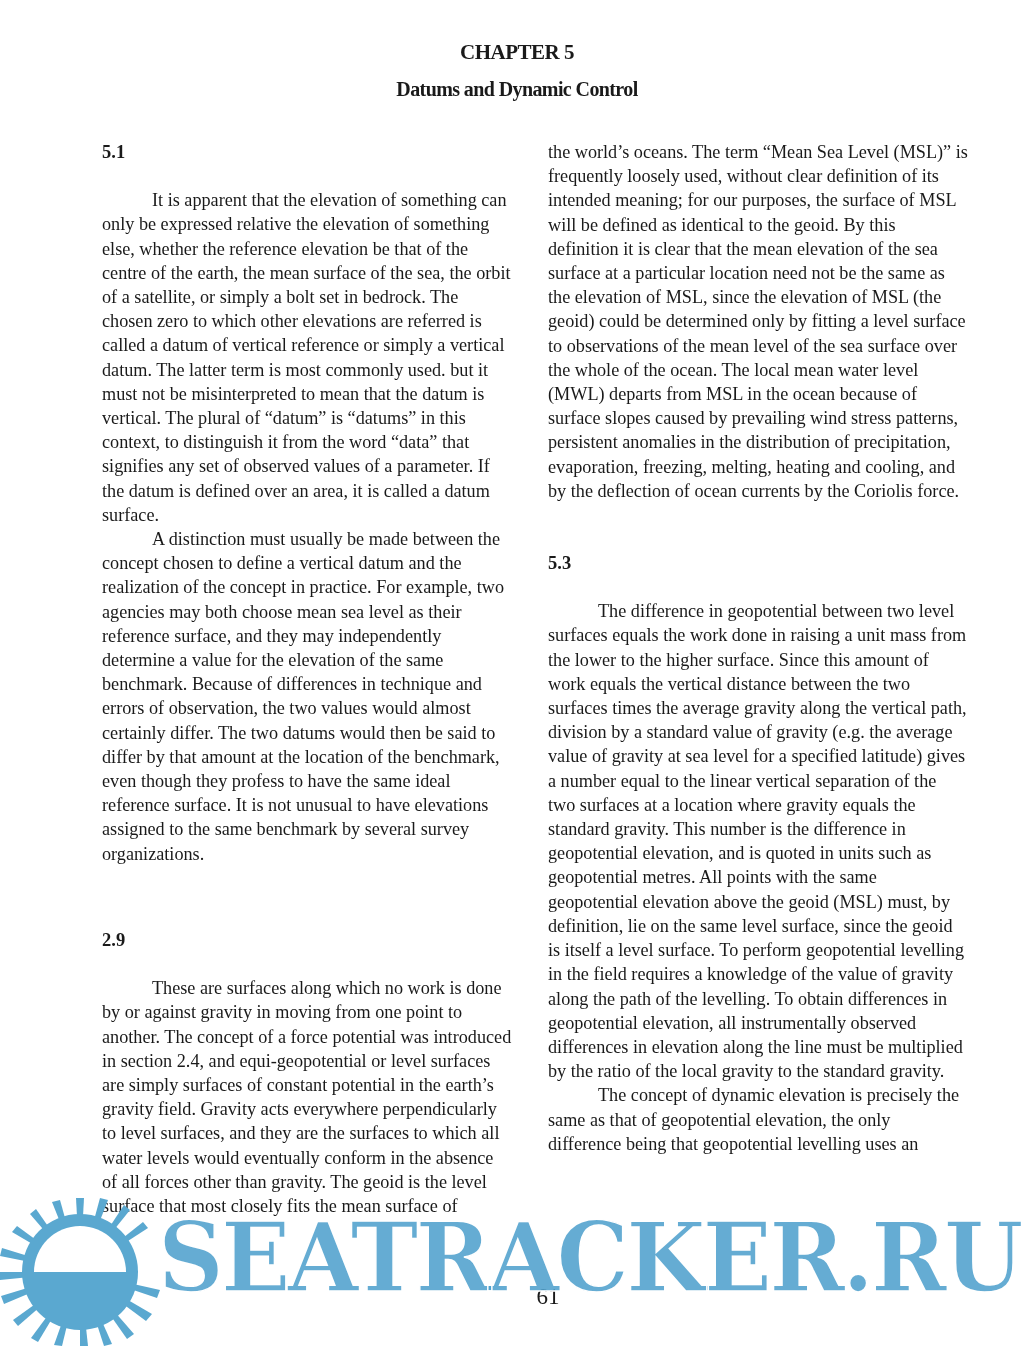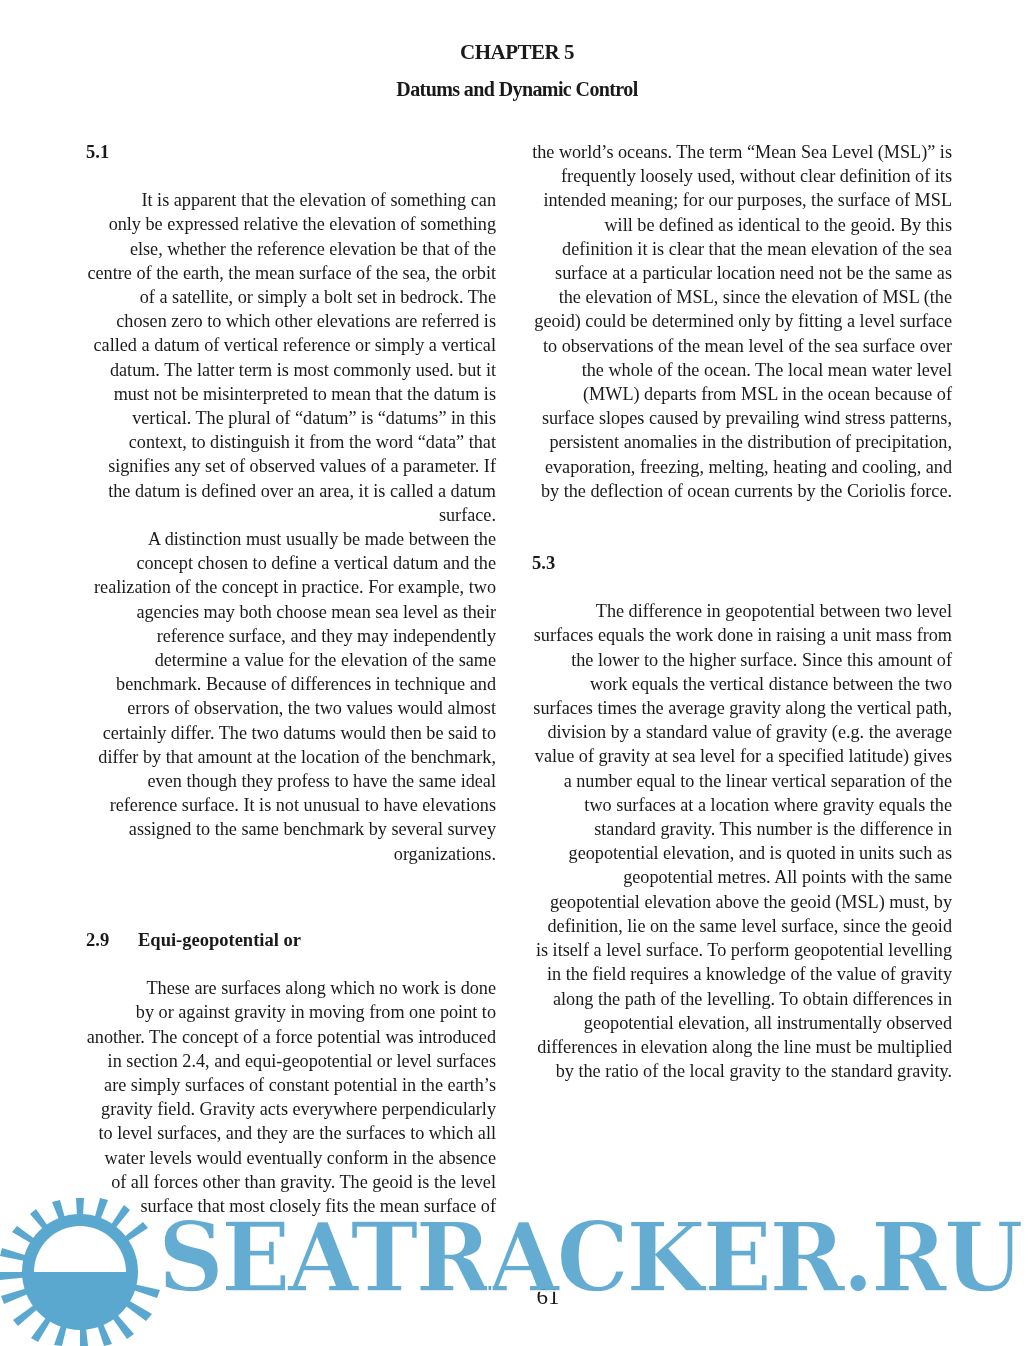--- a/index.html
+++ b/index.html
@@ -5,30 +5,30 @@
     html, body { margin: 0; padding: 0; background: #ffffff; }
     body {
       width: 1034px; height: 1346px; position: relative; overflow: hidden;
       font-family: "Liberation Serif", "DejaVu Serif", serif;
       color: #1a1a1a;
     }
     .chapter-head { position: absolute; left: 0; width: 1034px; text-align: center; font-weight: bold; }
     .chapter-label { top: 40px; font-size: 21px; letter-spacing: -0.5px; }
     .chapter-title { top: 78px; font-size: 20px; letter-spacing: -0.6px; }
 
-    .col { position: absolute; top: 140px; width: 410px; font-size: 18.2px; line-height: 24.2px; }
+    .col { position: absolute; top: 140px; width: 410px; font-size: 18.2px; line-height: 24.2px; margin-left: 16px; }
     .col-left { left: 86px; }
     .col-right { left: 532px; width: 420px; }
 
     .sec-head { font-weight: bold; font-size: 18.5px; line-height: 24.2px; display: flex; }
     .sec-num { width: 52px; flex: none; }
     .sec-title { flex: 1; }
     .sec-title.hang2 .l2 { display: block; padding-left: 15px; }
 
-    p { margin: 0; text-align: right; }
+    p { margin: 0; text-align: left; }
     .indent { text-indent: 50px; }
 
     .gap-sm { height: 24px; }
     .gap-md { height: 48px; }
     .gap-lg { height: 62px; }
 
     .page-number {
       position: absolute; top: 1284px; left: 0; width: 1022px; text-align: center;
       font-size: 23px;
       padding-left: 37px;
@@ -56,37 +56,37 @@
   <div class="sec-head">
     <span class="sec-num">5.1</span>
   </div>
   <div class="gap-sm"></div>
   <p class="indent">It is apparent that the elevation of something can only be expressed relative the elevation of something else, whether the reference elevation be that of the centre of the earth, the mean surface of the sea, the orbit of a satellite, or simply a bolt set in bedrock.  The chosen zero to which other elevations are referred is called a datum of vertical reference or simply a vertical datum.  The latter term is most commonly used.  but it must not be misinterpreted to mean that the datum is vertical. The plural of “datum” is “datums” in this context, to distinguish it from the word “data” that signifies any set of observed values of a parameter.  If the datum is defined over an area, it is called a datum surface.</p>
   <p class="indent">A distinction must usually be made between the concept chosen to define a vertical datum and the realization of the concept in practice.  For example, two agencies may both choose mean sea level as their reference surface, and they may independently determine a value for the elevation of the same benchmark.  Because of differences in technique and errors of observation, the two values would almost certainly differ.  The two datums would then be said to differ by that amount at the location of the benchmark, even though they profess to have the same ideal reference surface. It is not unusual to have elevations assigned to the same benchmark by several survey organizations.</p>
   <div class="gap-lg"></div>
   <div class="sec-head">
     <span class="sec-num">2.9</span>
     <span class="sec-title">
-      <span style="display:block">Equi-geopotential or</span>
     </span>
   </div>
   <div class="gap-sm"></div>
   <p class="indent">These are surfaces along which no work is done by or against gravity in moving from one point to another.  The concept of a force potential was introduced in section 2.4, and equi-geopotential or level surfaces are simply surfaces of constant potential in the earth’s gravity field.  Gravity acts everywhere perpendicularly to level surfaces, and they are the surfaces to which all water levels would eventually conform in the absence of all forces other than gravity.  The geoid is the level surface that most closely fits the mean surface of</p>
 </div>
 
 <div class="col col-right">
   <p>the world’s oceans.  The term “Mean Sea Level (MSL)” is frequently loosely used, without clear definition of its intended meaning; for our purposes, the surface of MSL will be defined as identical to the geoid.  By this definition it is clear that the mean elevation of the sea surface at a particular location need not be the same as the elevation of MSL, since the elevation of MSL (the geoid) could be determined only by fitting a level surface to observations of the mean level of the sea surface over the whole of the ocean.  The local mean water level (MWL) departs from MSL in the ocean because of surface slopes caused by prevailing wind stress patterns, persistent anomalies in the distribution of precipitation, evaporation, freezing, melting, heating and cooling, and by the deflection of ocean currents by the Coriolis force.</p>
   <div class="gap-md"></div>
   <div class="sec-head">
     <span class="sec-num">5.3</span>
     <span class="sec-title hang2">
     </span>
   </div>
   <div class="gap-sm"></div>
   <p class="indent">The difference in geopotential between two level surfaces equals the work done in raising a unit mass from the lower to the higher surface.  Since this amount of work equals the vertical distance between the two surfaces times the average gravity along the vertical path, division by a standard value of gravity (e.g.  the average value of gravity at sea level for a specified latitude) gives a number equal to the linear vertical separation of the two surfaces at a location where gravity equals the standard gravity. This number is the difference in geopotential elevation, and is quoted in units such as geopotential metres.  All points with the same geopotential elevation above the geoid (MSL) must, by definition, lie on the same level surface, since the geoid is itself a level surface.  To perform geopotential levelling in the field requires a knowledge of the value of gravity along the path of the levelling.  To obtain differences in geopotential elevation, all instrumentally observed differences in elevation along the line must be multiplied by the ratio of the local gravity to the standard gravity.</p>
+  <p class="indent">The concept of dynamic elevation is precisely the same as that of geopotential elevation, the only difference being that geopotential levelling uses an</p>
 </div>
 
 <div class="page-number">61</div>
 
 <div class="watermark">
   <svg class="wm-sun" viewBox="0 0 160 148">
     <g fill="#5aa8d0">
       <polygon points="80,74 76,0 84,0"></polygon>
       <polygon points="80,74 52,4 60,2"></polygon>
       <polygon points="80,74 30,16 36,11"></polygon>

